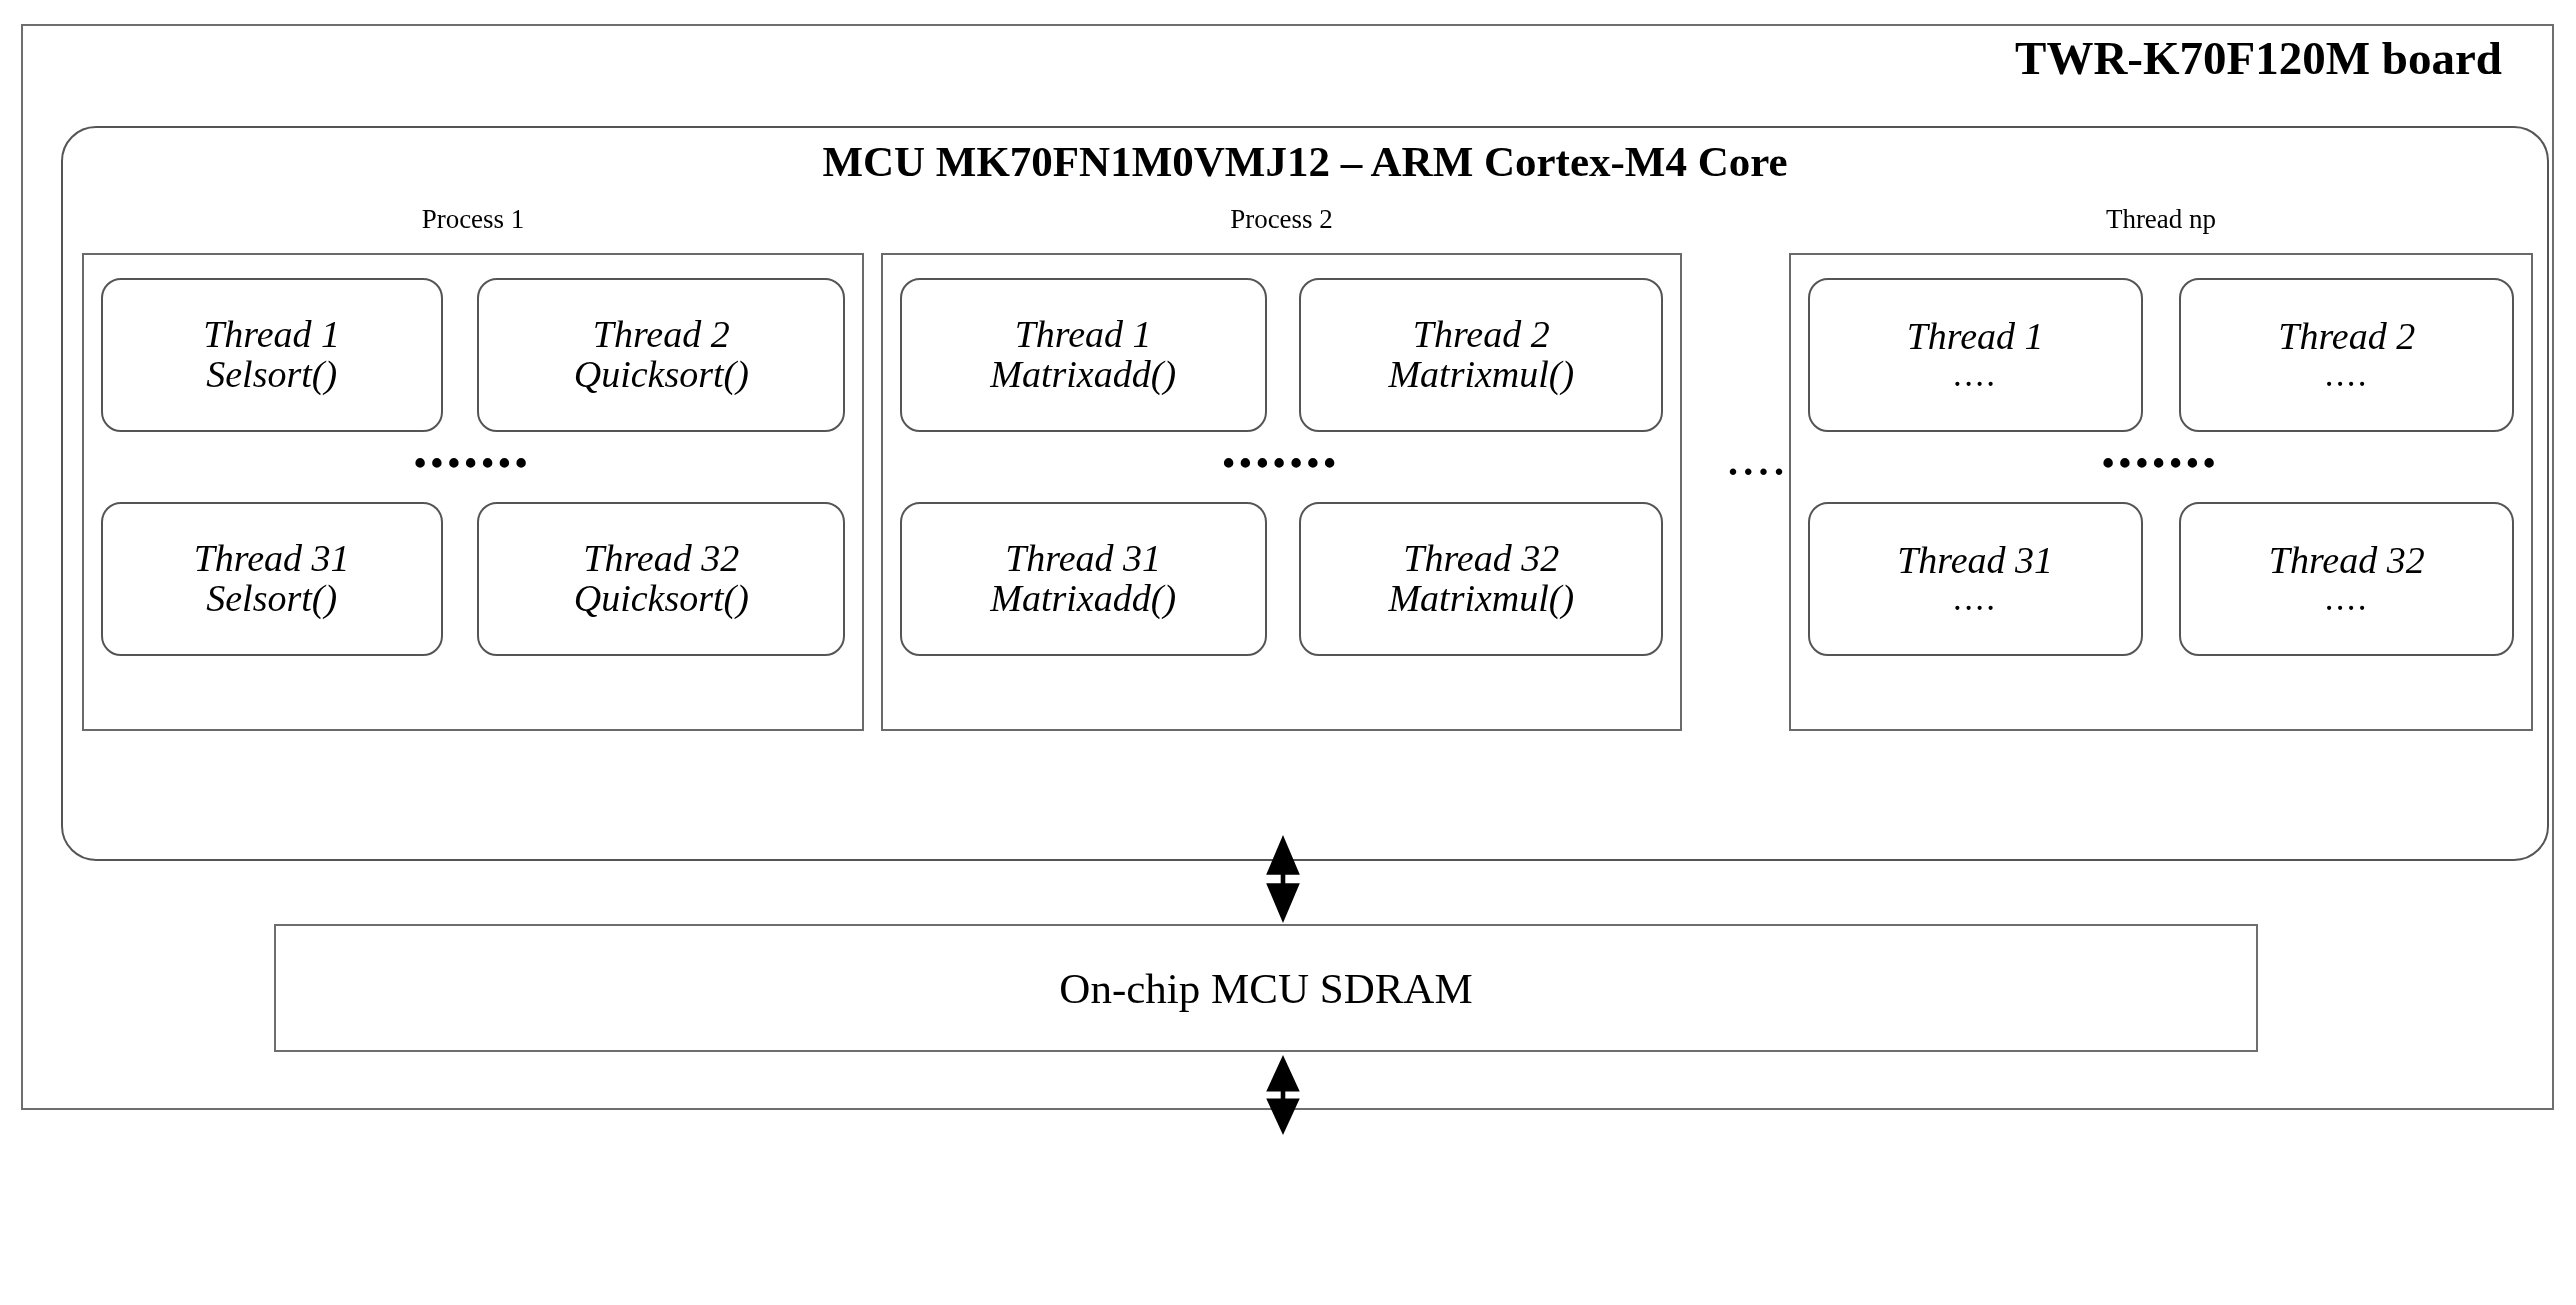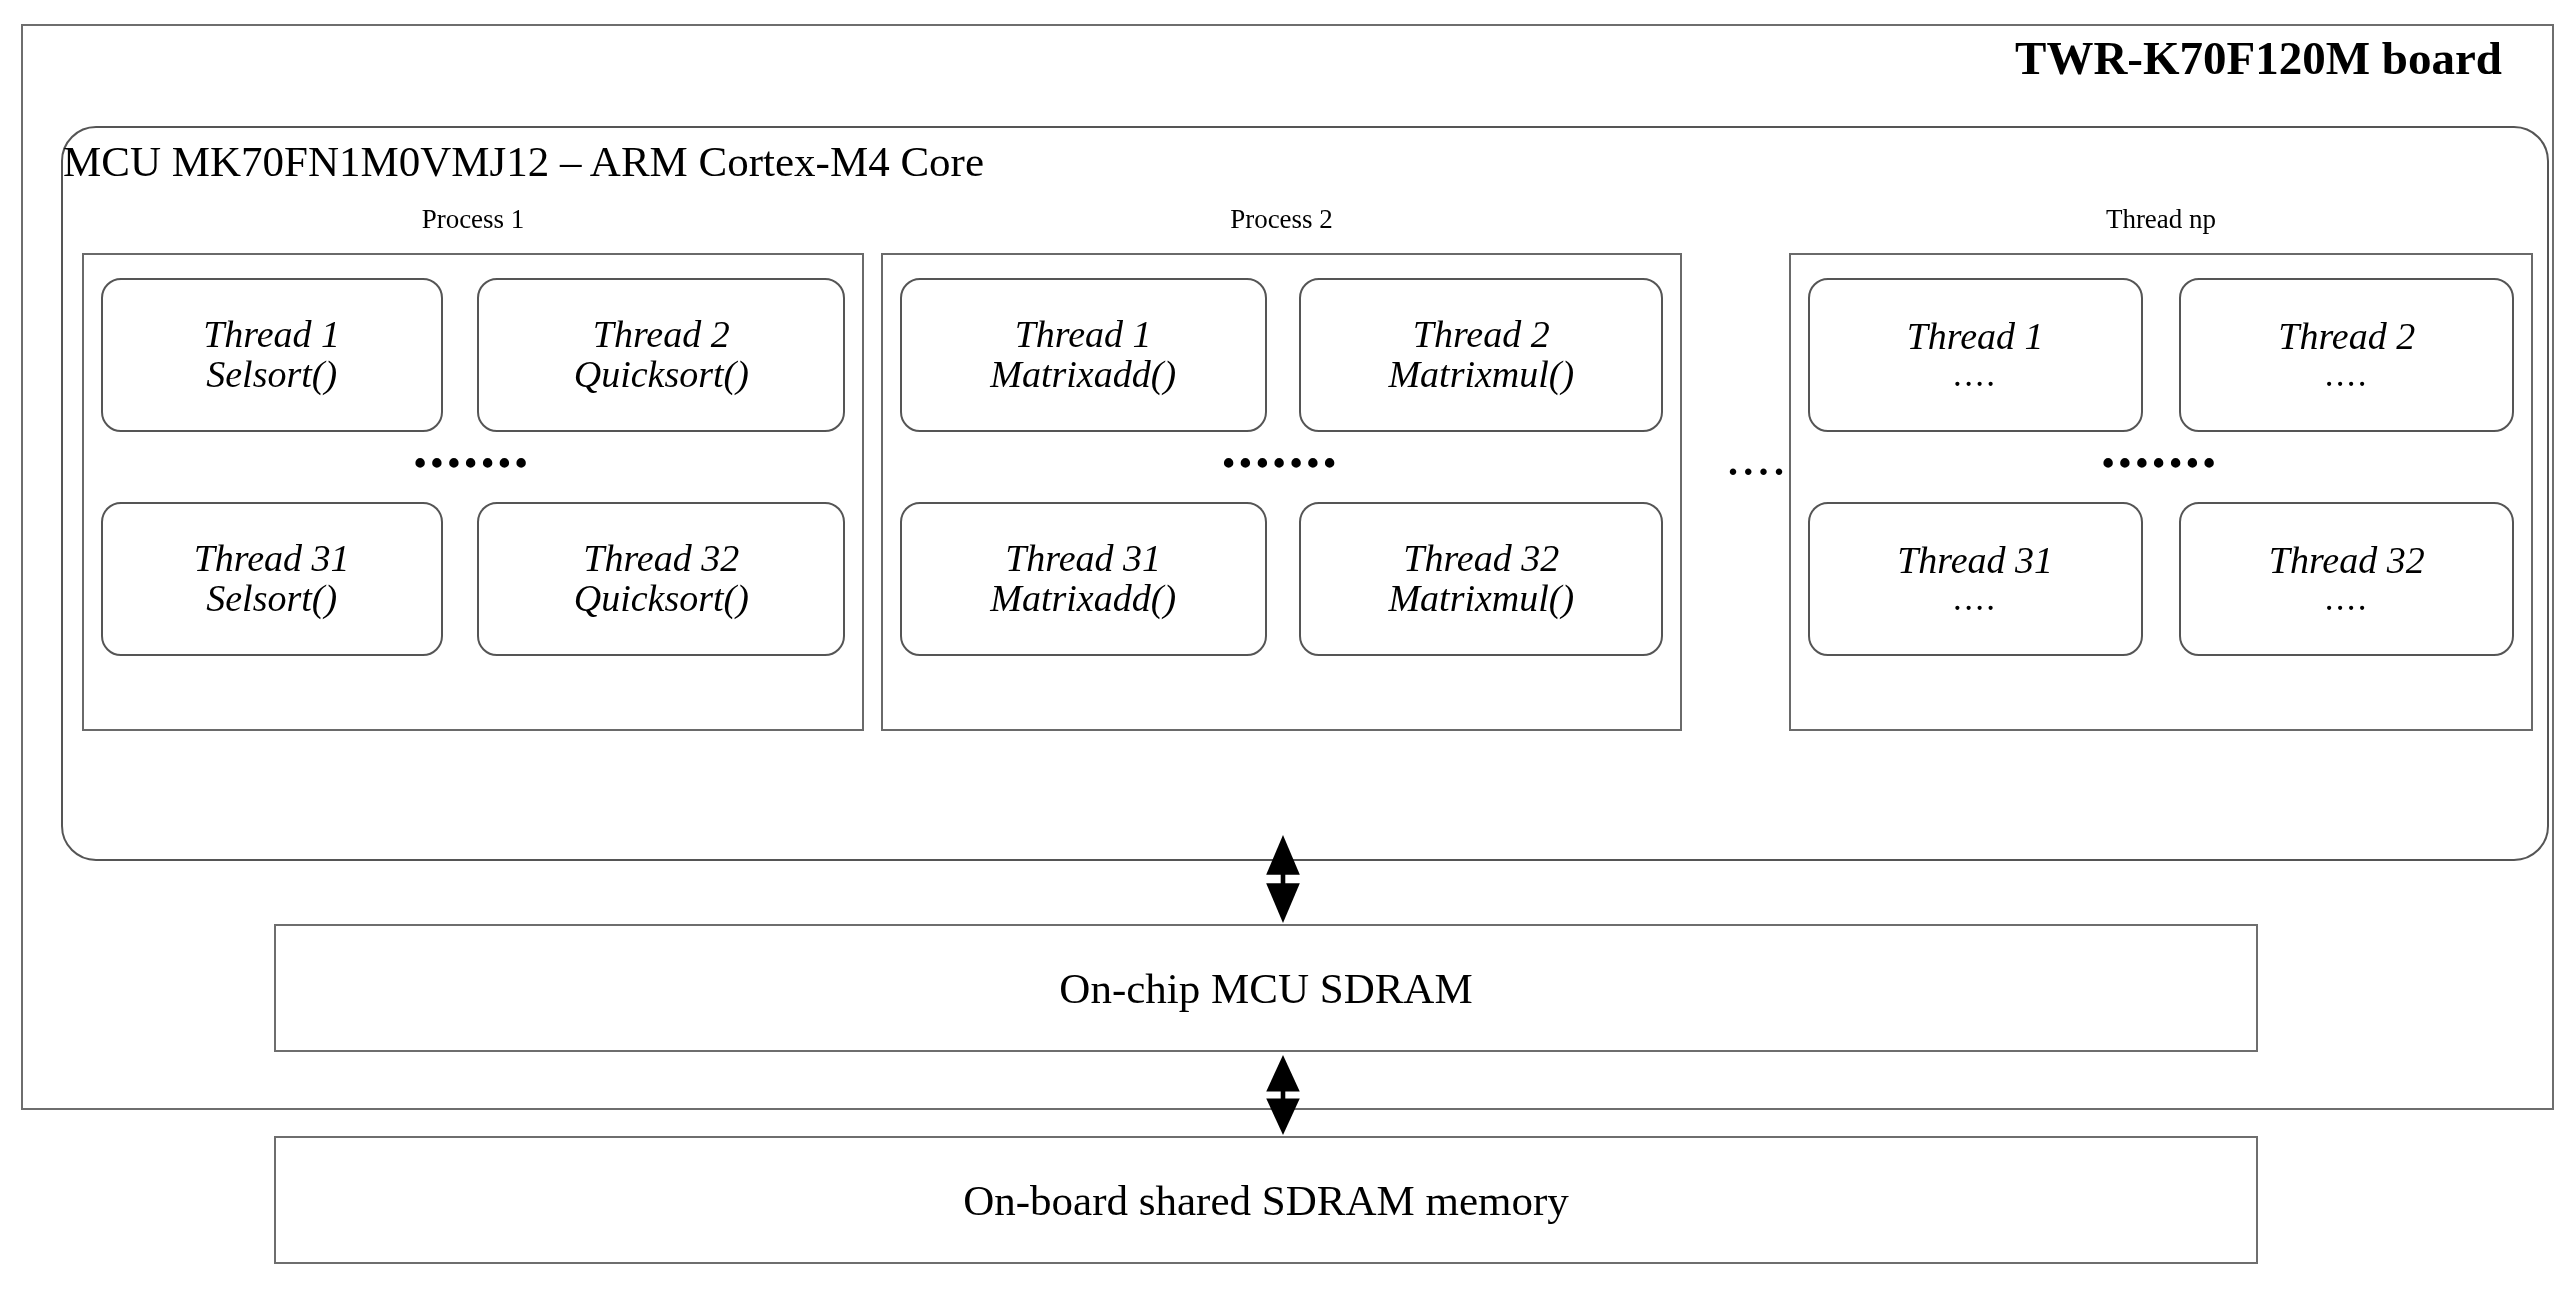--- a/index.html
+++ b/index.html
@@ -36,22 +36,23 @@
     width:2488px;height:735px;
     border:2.3px solid #555;
     border-radius:35px;
     box-sizing:border-box;
     background:#fff;
   }
   .mcu-title{
     position:absolute;
     left:0;top:9px;
     width:100%;
+    text-align:center;
     font-size:43px;
-    font-weight:normal;
+    font-weight:bold;
     white-space:nowrap;
   }
 
   
   .process{
     position:absolute;
     top:76px;
   }
   .process-label{
     position:absolute;
@@ -250,19 +251,16 @@
     </div>
 
     <div class="arrow" style="left:1237px;top:1029px;width:46px;height:80px;">
       <svg width="46" height="80" viewBox="0 0 60 105">
         <line x1="30" y1="12" x2="30" y2="93" stroke="#000" stroke-width="6"></line>
         <polygon points="30,0 52,48 8,48" fill="#000"></polygon>
         <polygon points="30,105 52,57 8,57" fill="#000"></polygon>
       </svg>
     </div>
 
-    <div class="mem-box" style="left:251px;top:1110px;width:1984px;height:128px;">
-      <span class="mem-label">On-board shared SDRAM memory</span>
-    </div>
 
   </div>
 </div>
 
 
 </body></html>

